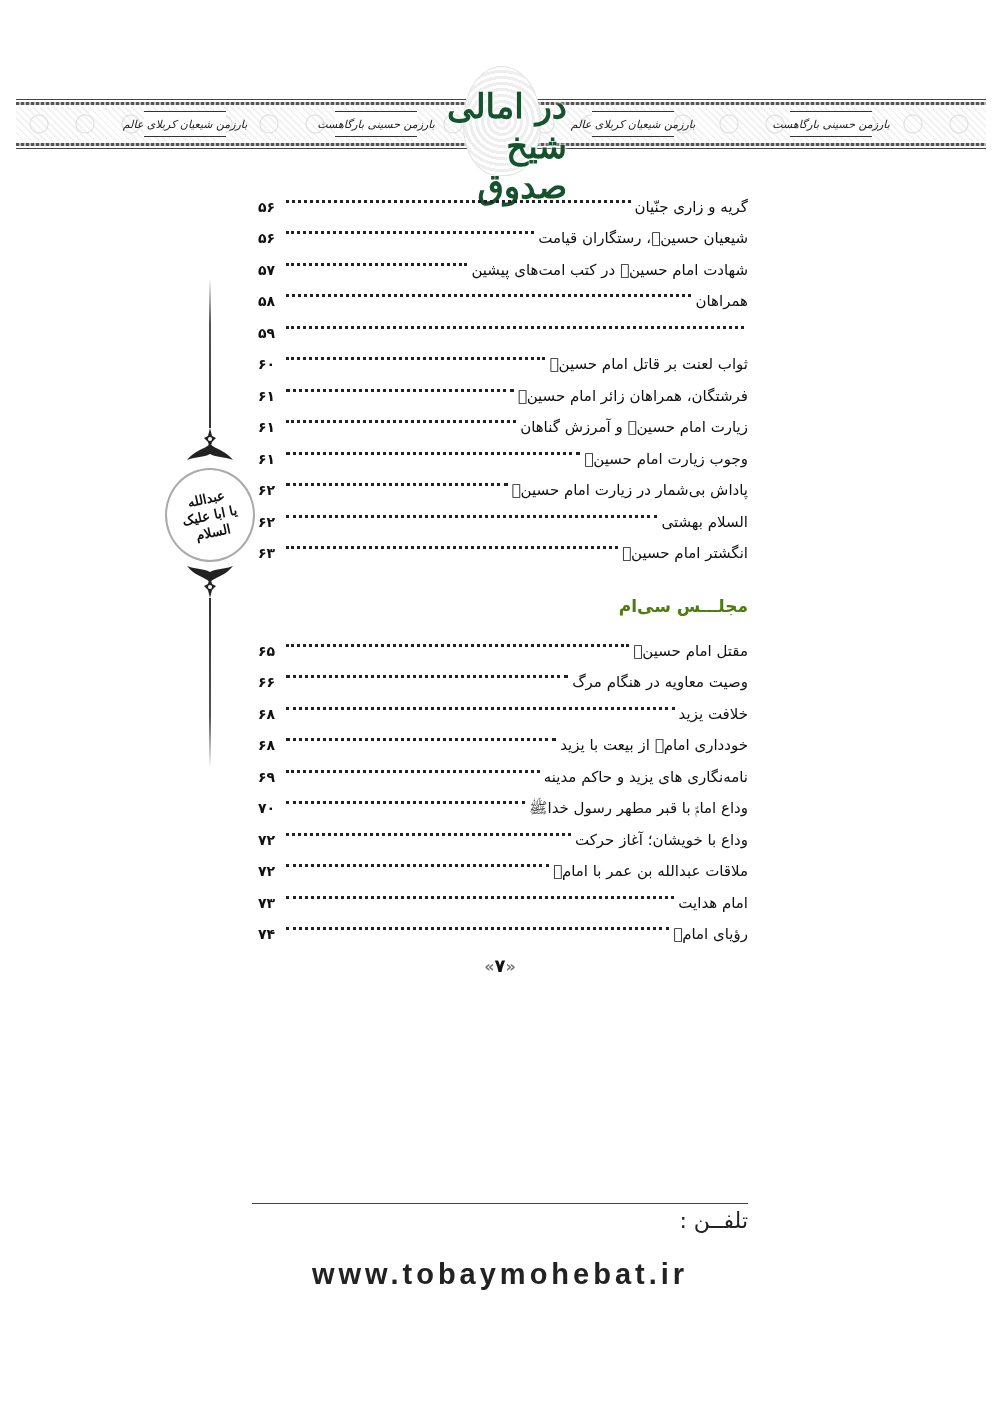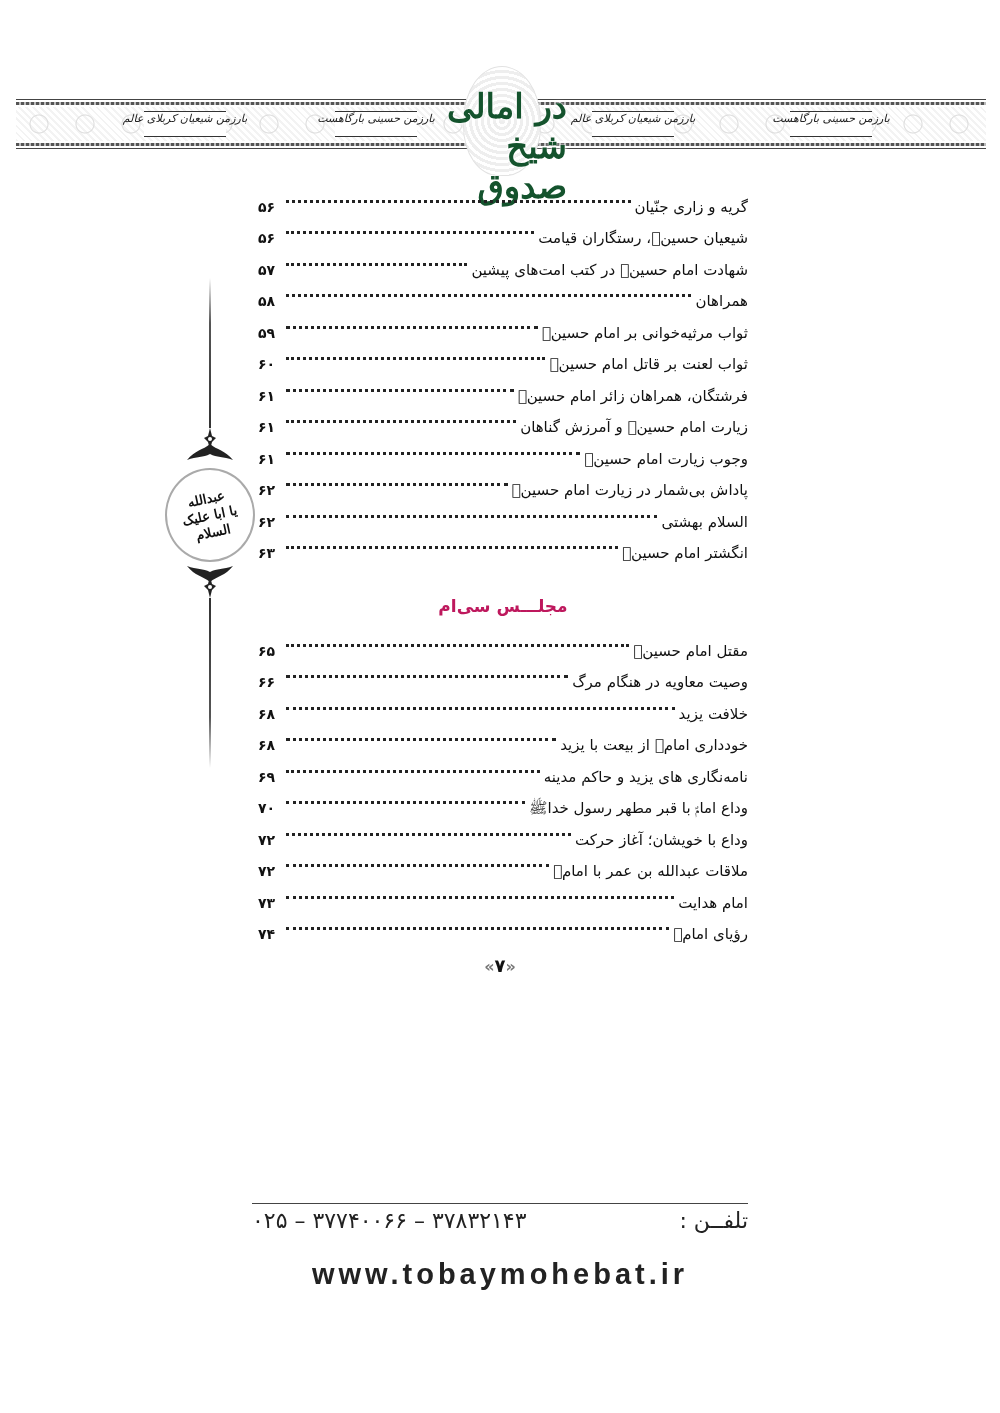--- a/index.html
+++ b/index.html
@@ -16,21 +16,21 @@
       content: ""; position: absolute; left: 0; right: 0; height: 1px; background: #444; }
     .header-band .rule.top::after { top: -3px; }
     .header-band .rule.bottom::after { bottom: -3px; }
     .band-pattern { position: absolute; left: 0; right: 0; top: 5px; bottom: 5px;
       background:
         radial-gradient(circle at 50% 50%, transparent 8px, #d8d8d8 9px, transparent 10px) 0 0/46px 34px,
         repeating-linear-gradient(45deg, #f2f2f2 0 2px, #fff 2px 5px);
       opacity: 0.9; }
     .band-panel { position: absolute; top: 9px; height: 24px; width: 82px;
       border-top: 1px solid #333; border-bottom: 1px solid #333; background: #fff;
-      display: flex; align-items: flex-start; justify-content: center; }
+      display: flex; align-items: center; justify-content: center; }
     .band-panel .script { font-family: "DejaVu Serif", serif; font-size: 11px; font-style: italic;
       color: #222; letter-spacing: -1px; white-space: nowrap; }
 
     .title-medallion { position: absolute; left: 425px; top: 60px; width: 150px; height: 122px; }
     .title-medallion .rosette { position: absolute; left: 38px; top: 6px; width: 76px; height: 108px;
       border-radius: 50% 50% 45% 45%;
       background: repeating-radial-gradient(circle at 50% 50%, #eee 0 3px, #fff 3px 6px);
       border: 1px solid #e2e2e2; }
     .title-medallion .book-title { position: absolute; left: 0; right: 8px; top: 26px;
       text-align: right; font-family: "DejaVu Serif", serif; font-weight: bold;
@@ -43,22 +43,22 @@
       font-family: "DejaVu Sans", sans-serif; font-size: 15px; color: #111; }
     .toc-row .entry-title { white-space: nowrap; flex: 0 0 auto; }
     .toc-row .leader { flex: 1 1 auto; overflow: hidden; white-space: nowrap;
       margin: 0 4px; height: 31.5px; position: relative; }
     .toc-row .leader::before { content: ""; position: absolute; left: 0; right: 0; bottom: 9px;
       border-bottom: 3px dotted #222; }
     .toc-row .page-num { flex: 0 0 auto; min-width: 24px; text-align: left; font-weight: bold;
       font-size: 14px; }
 
     .section-heading { position: absolute; left: 258px; width: 490px; top: 596px;
-      text-align: center; direction: rtl; font-family: "DejaVu Sans", sans-serif;
-      font-weight: bold; font-size: 17px; color: #be185d; letter-spacing: 1px; }
+      text-align: right; direction: rtl; font-family: "DejaVu Sans", sans-serif;
+      font-weight: bold; font-size: 17px; color: #4d7c0f; letter-spacing: 1px; }
     .toc.second { top: 624px; }
 
     
     .side-ornament { position: absolute; left: 160px; top: 278px; width: 100px; height: 490px; }
     .side-ornament .line { position: absolute; left: 49px; width: 2px; background: linear-gradient(#fff, #555 30%, #333); }
     .side-ornament .line.upper { top: 0; height: 150px; }
     .side-ornament .line.lower { top: 320px; height: 170px; background: linear-gradient(#333, #555 70%, #fff); }
     .side-ornament .finial { position: absolute; left: 25px; width: 50px; height: 34px; }
     .side-ornament .finial.top { top: 150px; }
     .side-ornament .finial.bottom { top: 286px; }
@@ -146,21 +146,20 @@
       <span class="entry-title">شهادت امام حسینؑ در کتب امت‌های پیشین</span>
       <span class="leader"></span>
       <span class="page-num">۵۷</span>
     </div>
   <div class="toc-row">
       <span class="entry-title">همراهان</span>
       <span class="leader"></span>
       <span class="page-num">۵۸</span>
     </div>
   <div class="toc-row">
-      <span class="entry-title">ثواب مرثیه‌خوانی بر امام حسینؑ</span>
       <span class="leader"></span>
       <span class="page-num">۵۹</span>
     </div>
   <div class="toc-row">
       <span class="entry-title">ثواب لعنت بر قاتل امام حسینؑ</span>
       <span class="leader"></span>
       <span class="page-num">۶۰</span>
     </div>
   <div class="toc-row">
       <span class="entry-title">فرشتگان، همراهان زائر امام حسینؑ</span>
@@ -250,16 +249,15 @@
 </div>
 
 <div class="page-number">
   <span class="bracket">«</span><span>۷</span><span class="bracket">»</span>
 </div>
 
 <div class="footer">
   <div class="rule"></div>
   <div class="phone-line">
     <span class="phone-label">تلفــن :</span>
-    <span class="phone-numbers">۰۲۵ – ۳۷۷۴۰۰۶۶ – ۳۷۸۳۲۱۴۳</span>
   </div>
   <div class="website">www.tobaymohebat.ir</div>
 </div>
 
 </body></html>

